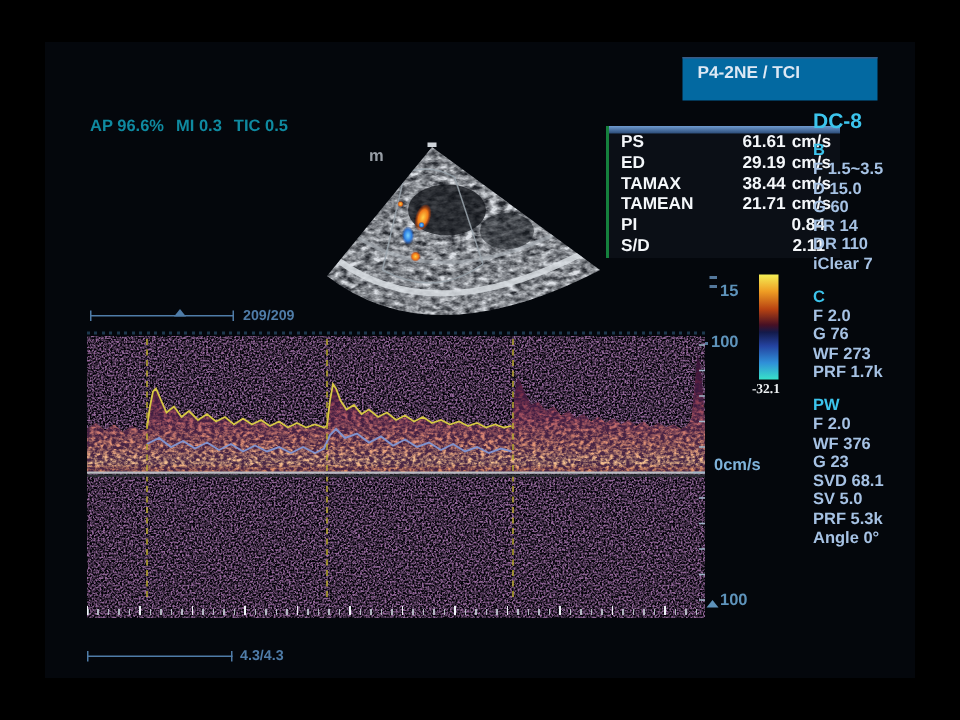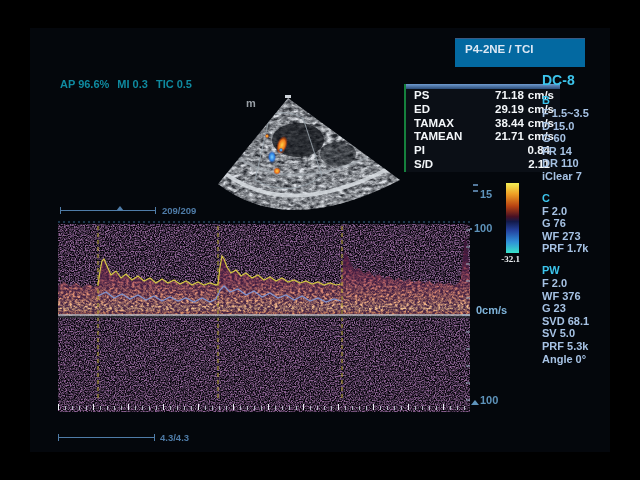--- a/index.html
+++ b/index.html
@@ -114,21 +114,21 @@
         <circle cx="57" cy="48" r="2" fill="url(#blobO)"></circle>
       </g>
       <rect x="75" y="7" width="6" height="3" fill="#cfd4da"></rect>
       <text x="36" y="19" font-size="11" font-weight="bold" fill="#989ea6">m</text>
     </svg>
 
     <div class="meas">
       <div class="meas-accent"></div>
       <div class="meas-row">
           <span class="lbl">PS</span>
-          <span class="val">71.18</span>
+          <span class="val">61.61</span>
           <span class="unit">cm/s</span>
         </div>
       <div class="meas-row">
           <span class="lbl">ED</span>
           <span class="val">29.19</span>
           <span class="unit">cm/s</span>
         </div>
       <div class="meas-row">
           <span class="lbl">TAMAX</span>
           <span class="val">38.44</span>

